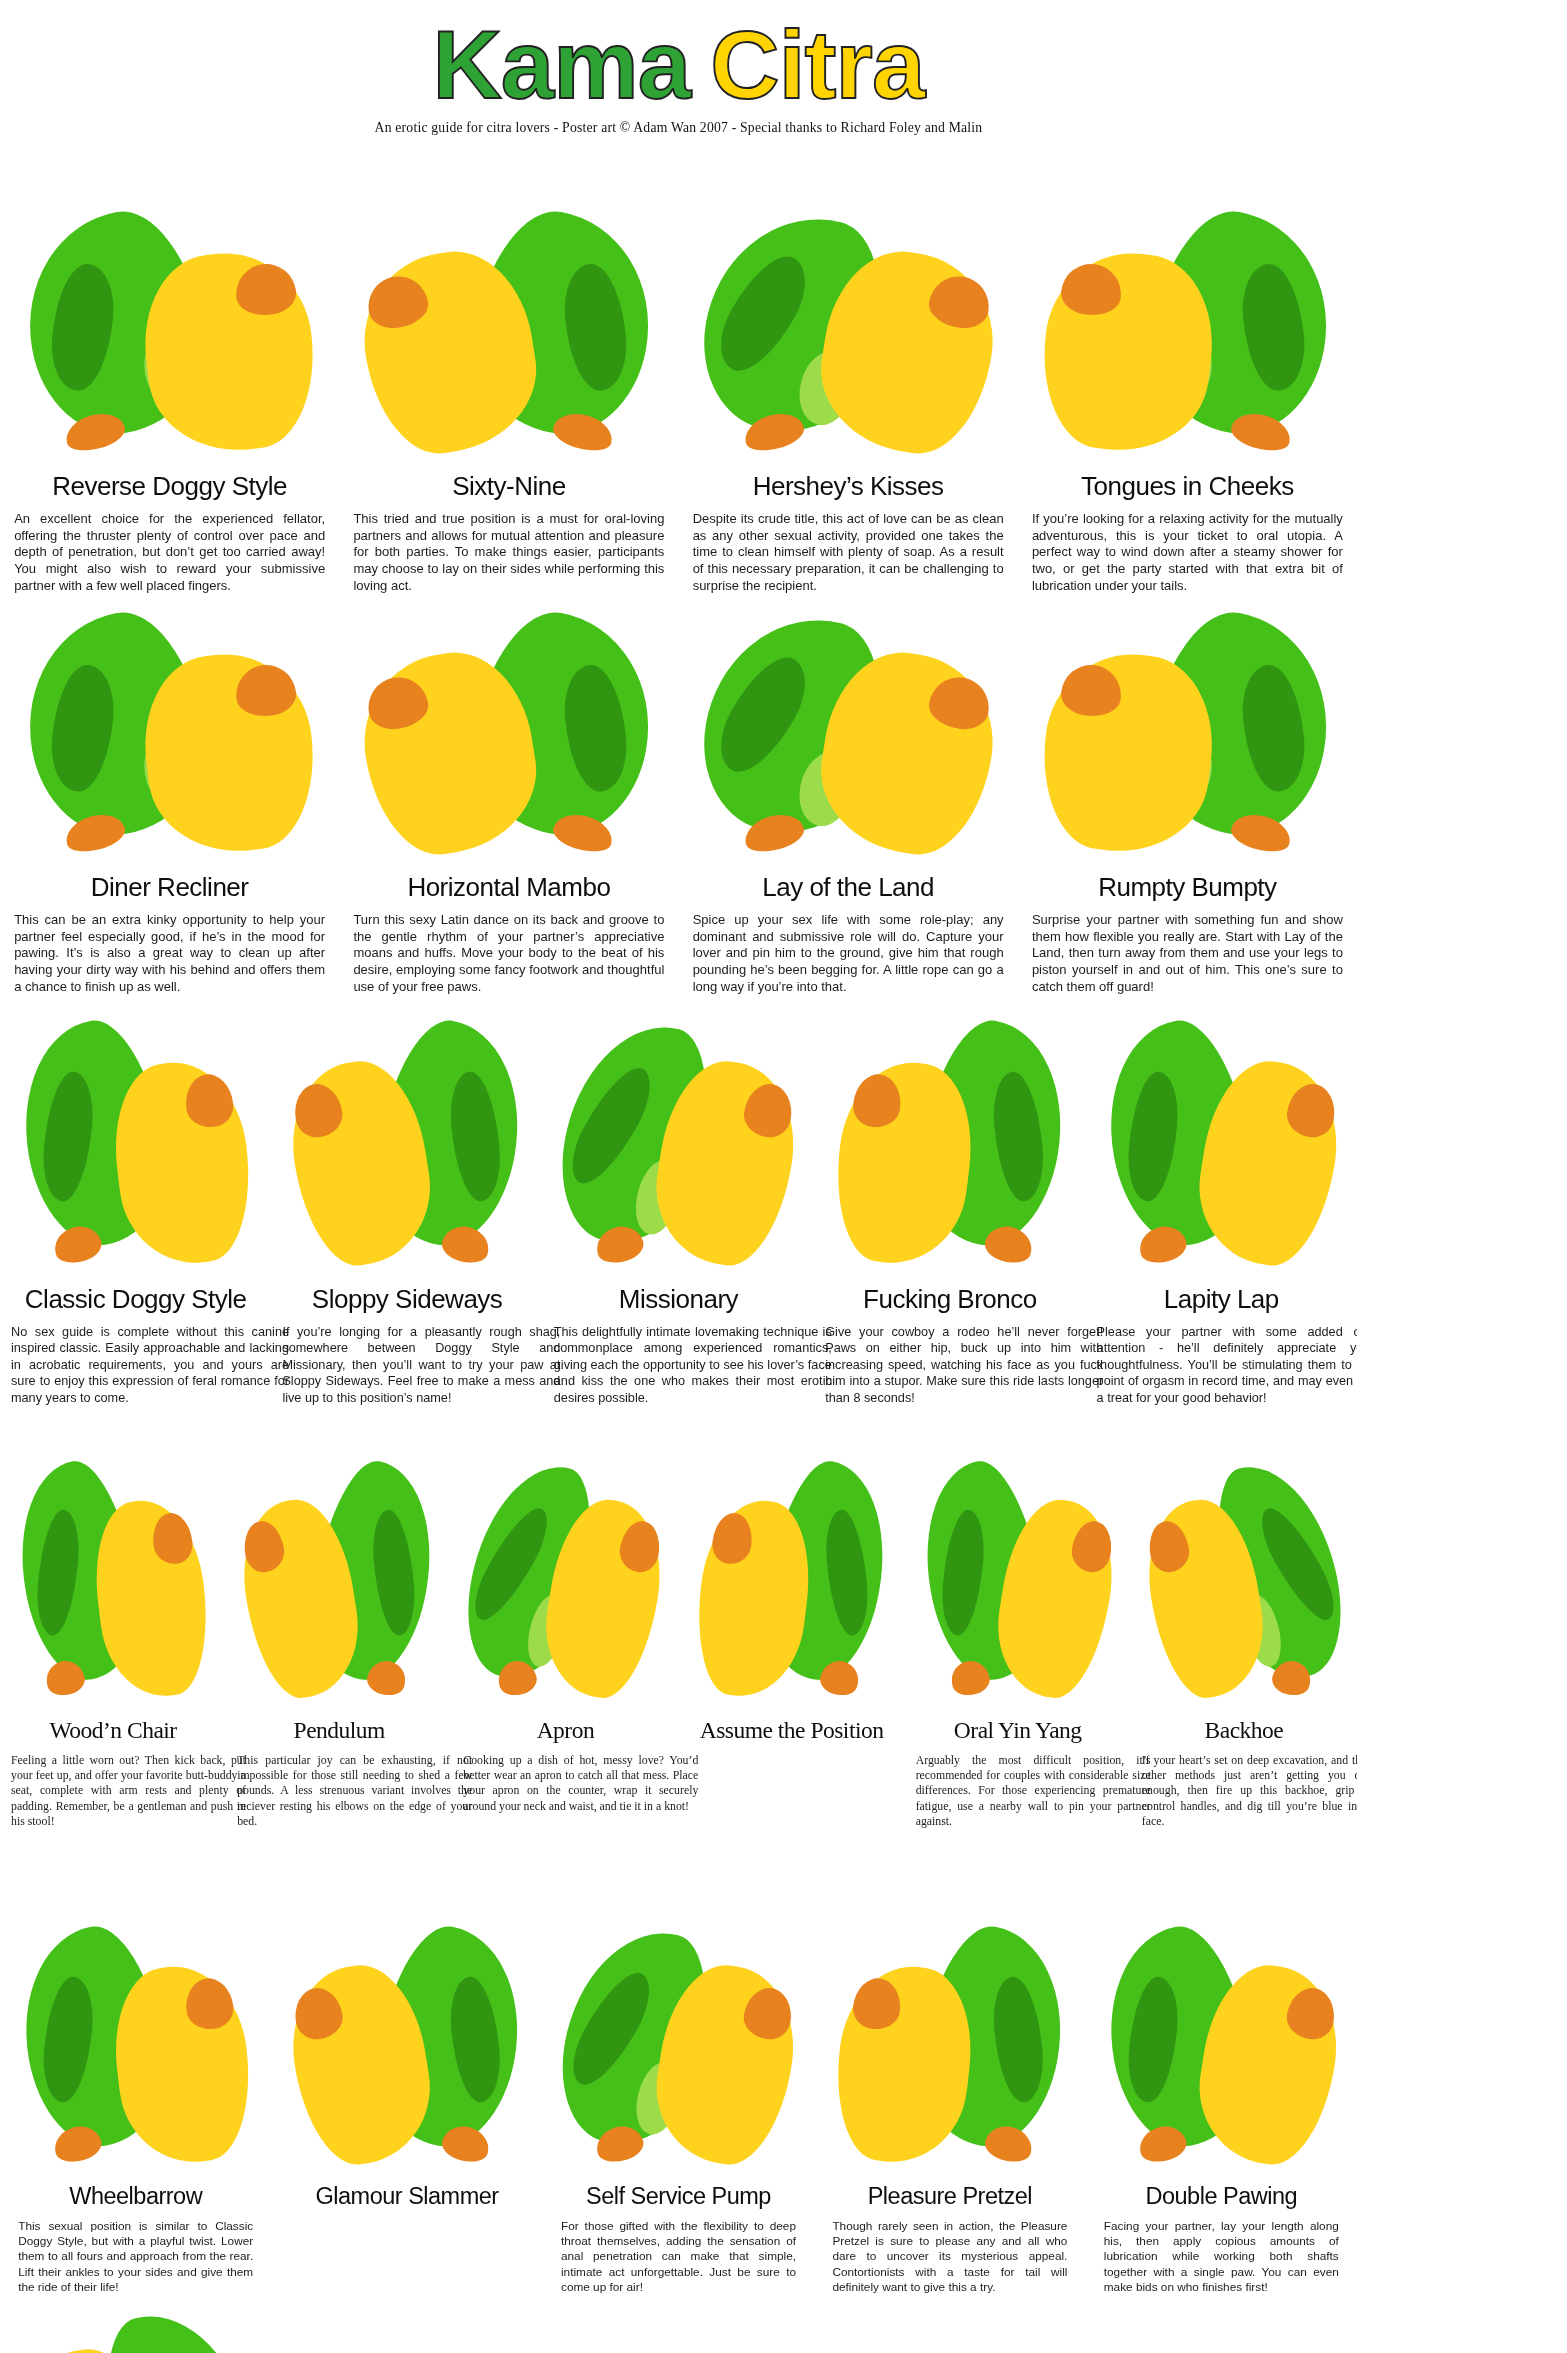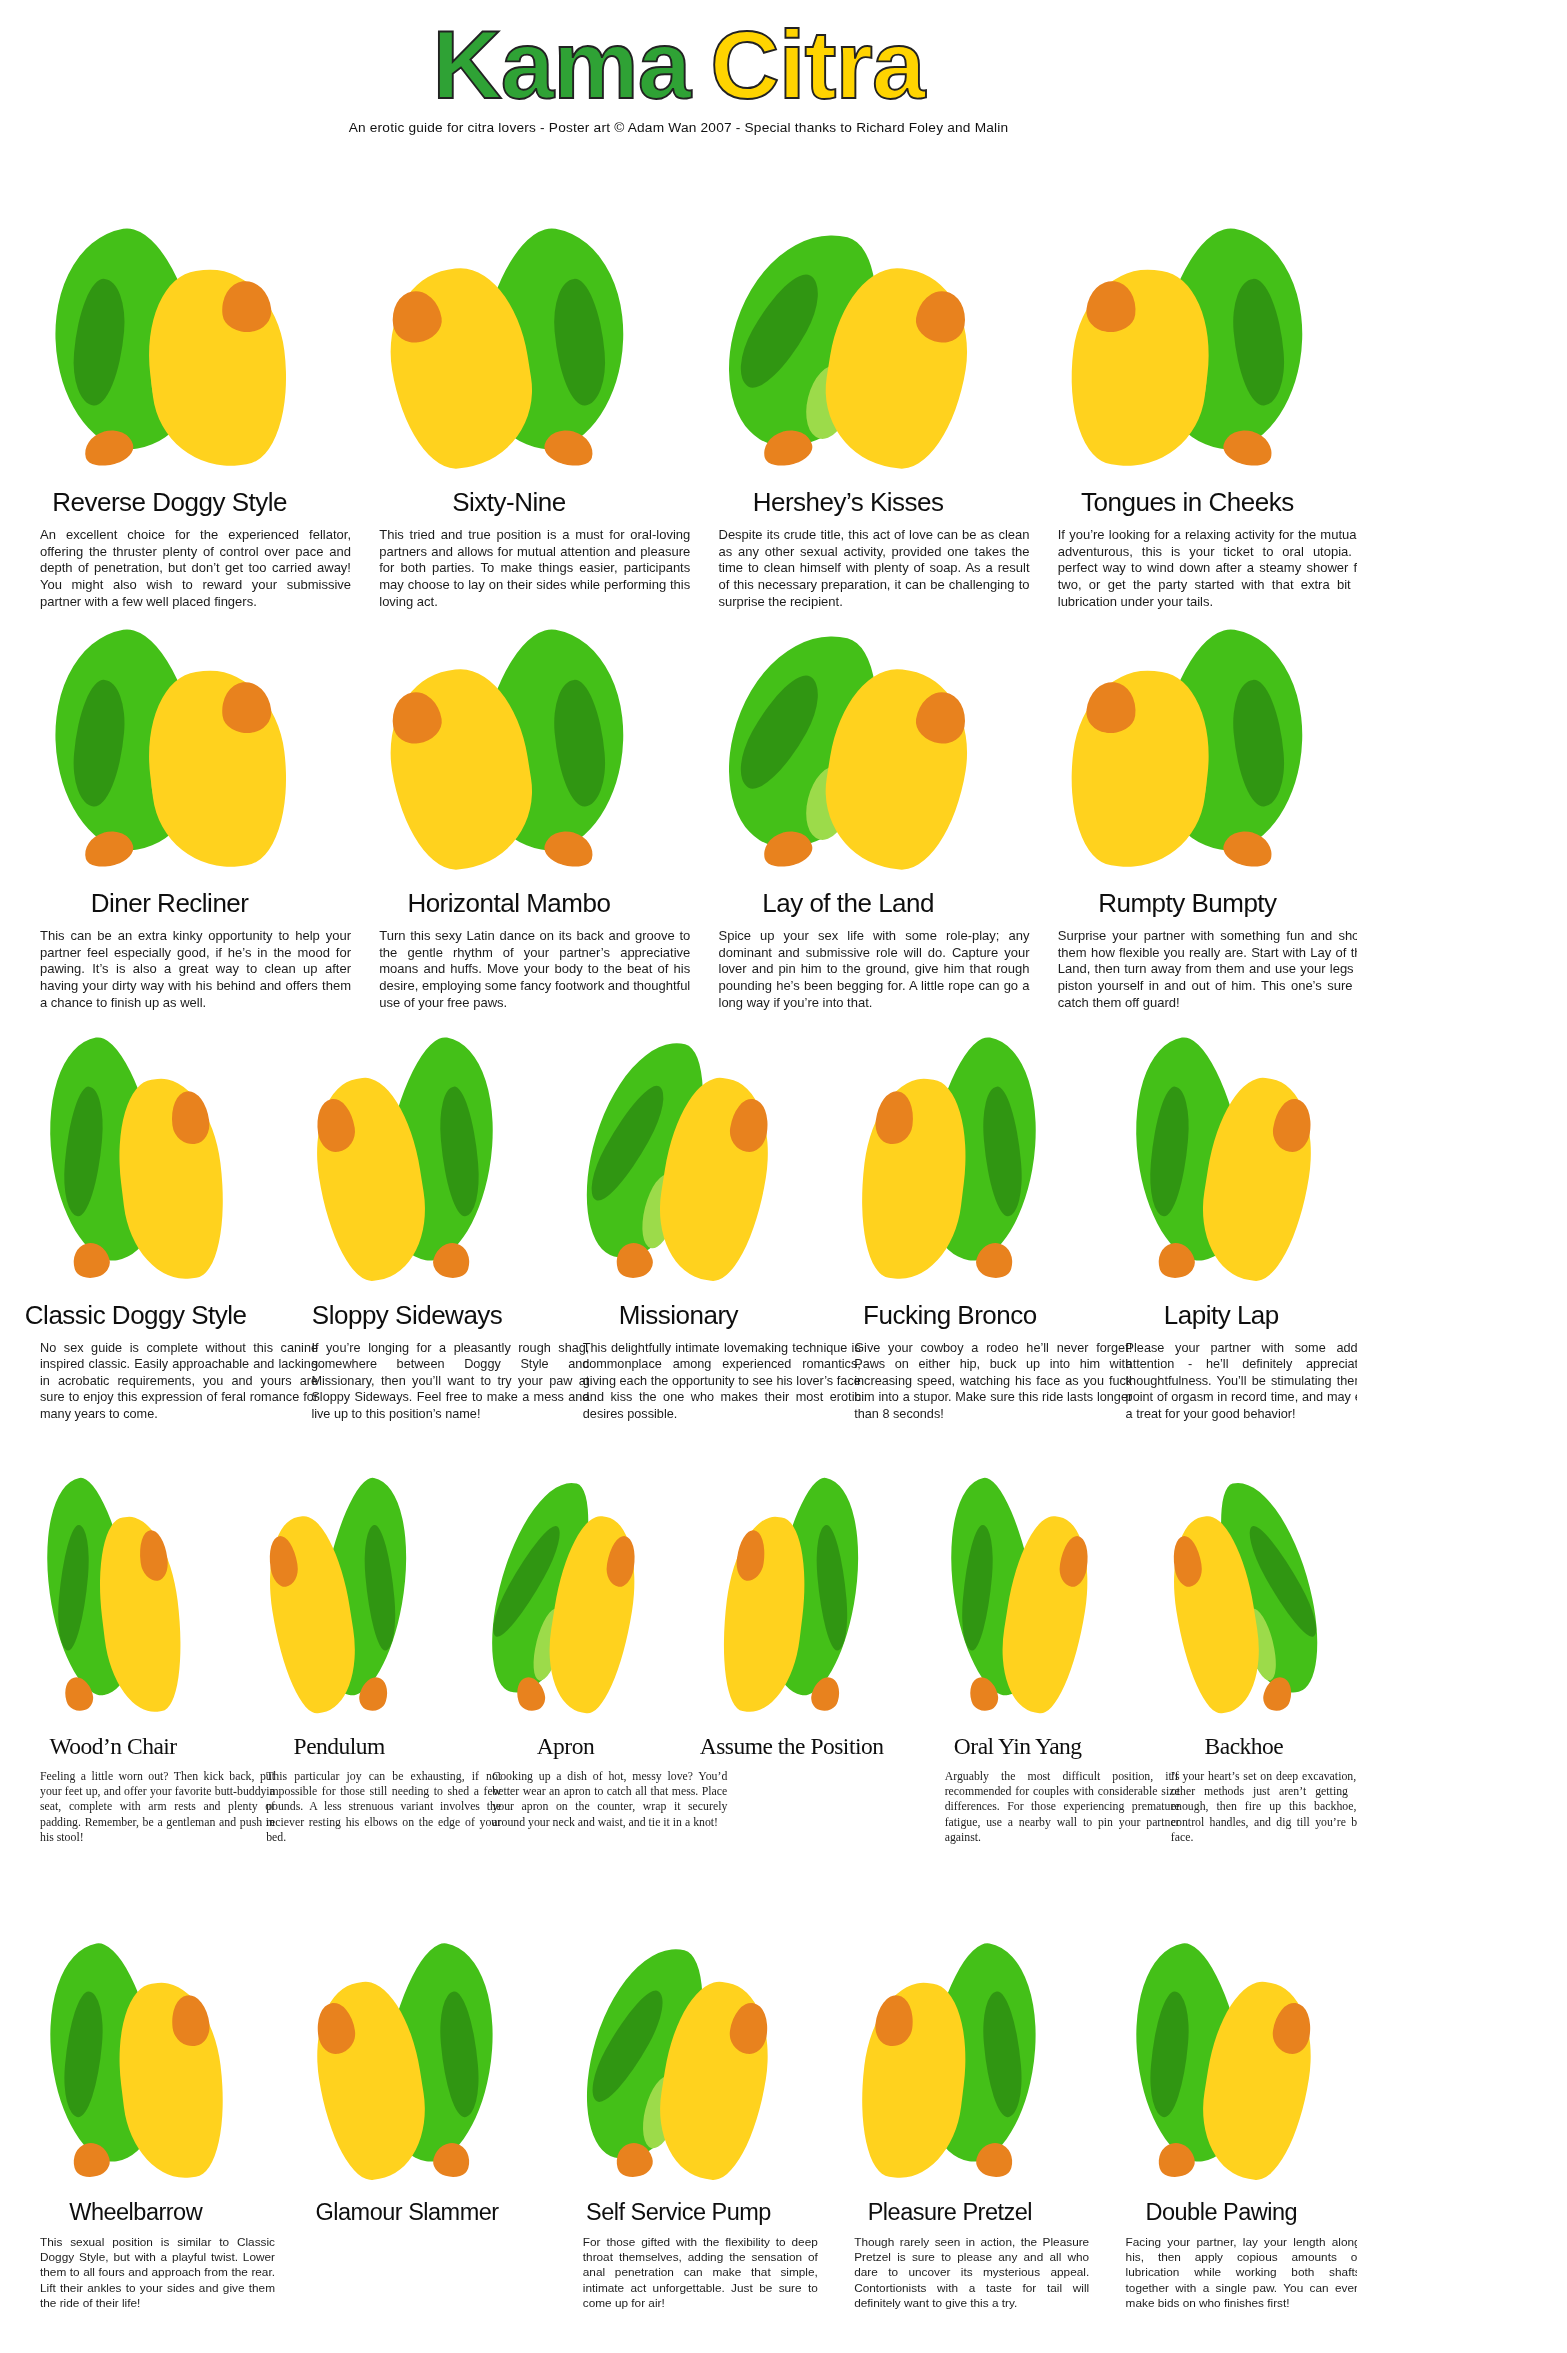--- a/index.html
+++ b/index.html
@@ -5,31 +5,31 @@
   html,body{margin:0;padding:0;background:#ffffff;}
   .page{position:relative;width:1357px;height:2354px;background:#fff;overflow:hidden;
         font-family:"Liberation Sans", sans-serif;color:#1a1a1a;}
 
   
   .header{position:absolute;top:17px;left:0;right:0;text-align:center;}
   .poster-title{font-size:96px;line-height:1.0;font-weight:bold;letter-spacing:-0.9px;
                 -webkit-text-stroke:1.9px #222;}
   .t-green{color:var(--title_green,#2FA235);margin-right:20px;}
   .t-yellow{color:var(--title_yellow,#FFD400);}
-  .subtitle{margin-top:6.6px;font-size:13.7px;color:#111;letter-spacing:0.2px;}
+  .subtitle{margin-top:6.6px;font-size:13.7px;color:#111;letter-spacing:0.2px;font-family:Liberation Serif, serif;}
 
   
   .row{position:absolute;left:0;right:0;display:grid;}
   #row1{top:198px;height:400px;grid-template-columns:repeat(4,1fr);}
   #row2{top:599px;height:405px;grid-template-columns:repeat(4,1fr);}
   #row3{top:1006px;height:438px;grid-template-columns:repeat(5,1fr);}
   #row4{top:1446px;height:464px;grid-template-columns:repeat(6,1fr);font-family:Liberation Serif, serif;}
   #row5{top:1912px;height:438px;grid-template-columns:repeat(5,1fr);}
 
-  .entry{display:flex;flex-direction:column;align-items:center;margin:16px;padding:0 24px;min-width:0;}
+  .entry{display:flex;flex-direction:column;align-items:center;margin:0;padding:0 11px;min-width:0;}
   .etitle{margin:12.2px 0 0 0;font-size:26px;font-weight:normal;letter-spacing:-0.5px;color:#0e0e0e;
           text-align:center;white-space:nowrap;}
   #row4 .etitle,#row5 .etitle{font-size:23.5px;}
   .edesc{margin:8.5px auto 0 auto;text-align:justify;color:#1c1c1c;}
   #row1 .edesc,#row2 .edesc{width:311px;font-size:13px;line-height:1.3;}
   #row3 .edesc{width:278px;font-size:12.7px;line-height:1.3;}
   #row4 .edesc,#row5 .edesc{width:235px;font-size:11.8px;line-height:1.3;}
 
   
   .art{position:relative;width:94%;flex:0 0 auto;}

